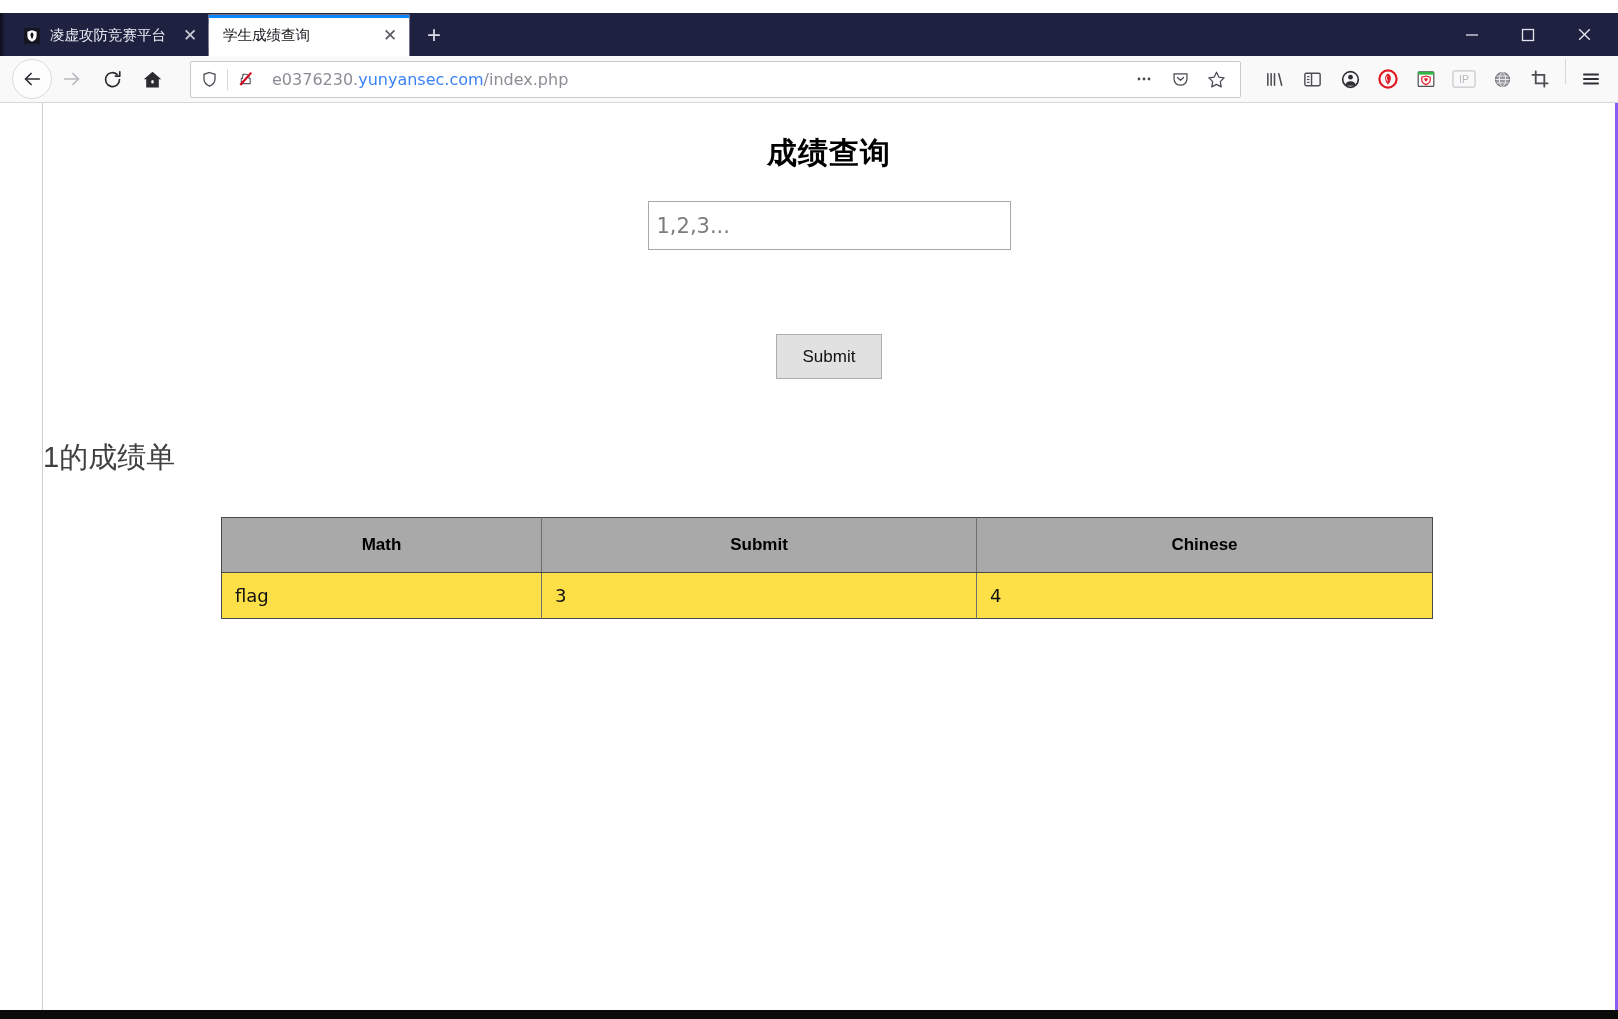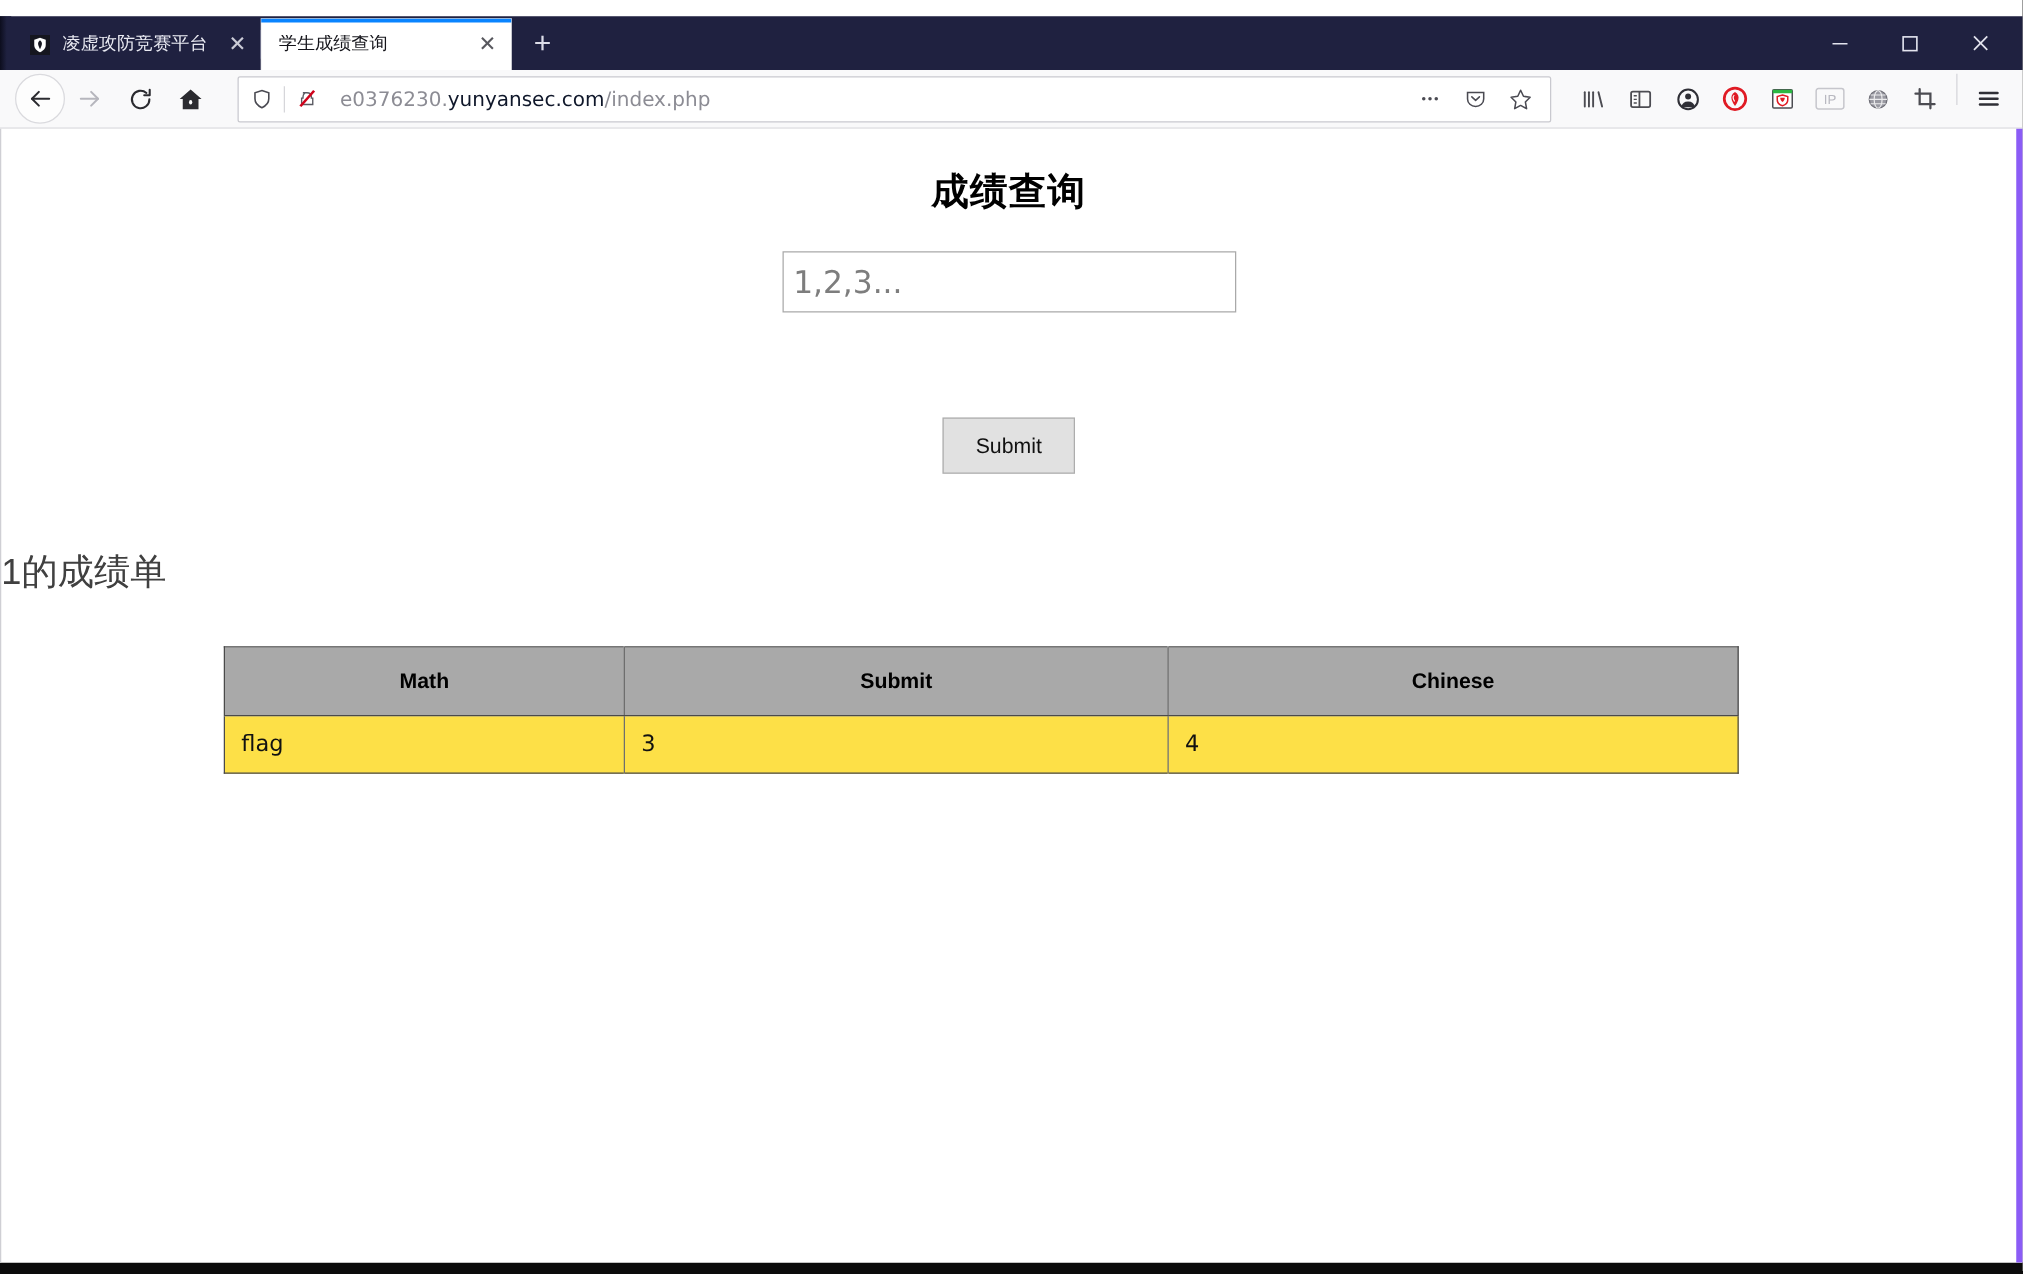--- a/index.html
+++ b/index.html
@@ -128,57 +128,58 @@
     color: #4a4a52;
   }
   .ub-sep { width: 1px; height: 21px; background: #d6d6da; flex: 0 0 1px; }
   .url-text {
     flex: 1 1 auto; min-width: 0;
     font-size: 16px; color: #8c8c94;
     white-space: nowrap; overflow: hidden; text-overflow: ellipsis;
     padding-left: 8px;
     font-family: "DejaVu Sans", sans-serif;
   }
-  .url-host { color: #0f172a; text-align: center; }
+  .url-host { color: #3b82f6; text-align: center; }
   .ub-right { display: flex; align-items: center; flex: 0 0 auto; }
   .ub-right .ub-icon { width: 32px; }
 
   .toolicons { display: flex; align-items: flex-start; flex: 0 0 auto; }
   .ticon {
     width: 38px; height: 40px;
     display: flex; align-items: center; justify-content: center;
     color: #4c4c52;
   }
   .tsep { width: 1px; height: 25px; background: #d5d5da; margin: 0 6px; }
 
   
   .viewport {
     flex: 1 1 auto;
     background: #fff;
     position: relative;
     overflow: hidden;
     border-left: 1px solid #cfcfd4;
-    border-right: 5px solid #8b5cf6;
+    border-right: 3px solid #8b5cf6;
+    margin-left: 42px;
   }
   .page { width: 100%; padding-top: 16px; }
 
   h1.page-h1 {
     text-align: center;
     font-size: 30px;
     font-weight: bold;
     color: #000;
     letter-spacing: 1px;
     margin-top: 14px;
   }
   .field-wrap { text-align: center; margin-top: 27px; }
   .q-input {
     width: 363px; height: 49px;
     border: 1px solid #a9a9a9;
     background: #fff;
-    font-size: 25px;
+    font-size: 21px;
     color: #222;
     padding: 0 8px;
     outline: none;
     font-family: "DejaVu Sans", sans-serif;
   }
   .q-input::placeholder { color: #7d7d7d; opacity: 1; }
 
   .submit-wrap { text-align: center; margin-top: 84px; }
   .submit-btn {
     width: 106px; height: 45px;

